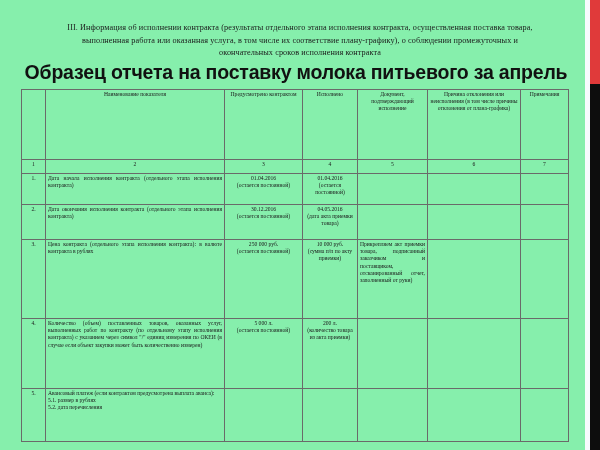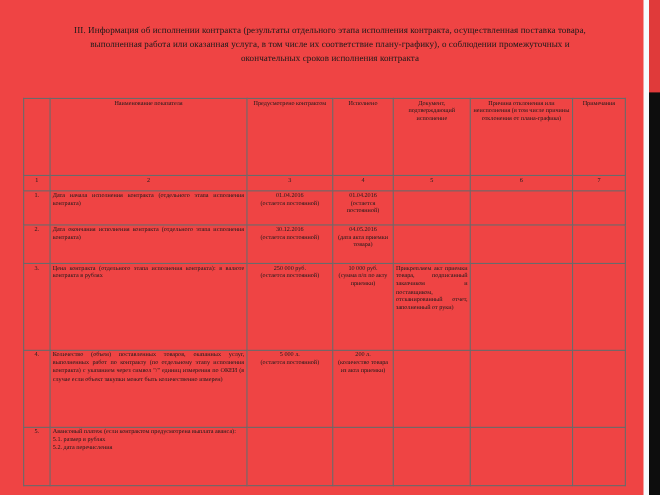--- a/index.html
+++ b/index.html
@@ -14,21 +14,21 @@
     overflow: hidden;
     position: relative;
   }
 
   .page {
     position: absolute;
     left: 0;
     top: 0;
     width: 600px;
     height: 450px;
-    background: #ef4444;
+    background: #86efac;
   }
 
   
   .edge-red {
     position: absolute;
     right: 0;
     top: 0;
     width: 10px;
     height: 84px;
     background: #e03a3a;
@@ -132,20 +132,21 @@
 <body>
 
 <div class="page">
 
   <div class="edge-white-gap"></div>
   <div class="edge-red"></div>
   <div class="edge-black"></div>
 
   <div class="subtitle">III. Информация об исполнении контракта (результаты отдельного этапа исполнения контракта, осуществленная поставка товара, выполненная работа или оказанная услуга, в том числе их  соответствие плану-графику), о соблюдении промежуточных  и окончательных  сроков исполнения контракта</div>
 
+  <div class="main-title">Образец отчета на поставку молока питьевого за апрель</div>
 
   <table class="report">
     <colgroup>
       <col style="width:24px">
       <col style="width:179px">
       <col style="width:78px">
       <col style="width:55px">
       <col style="width:70px">
       <col style="width:93px">
       <col style="width:48px">

